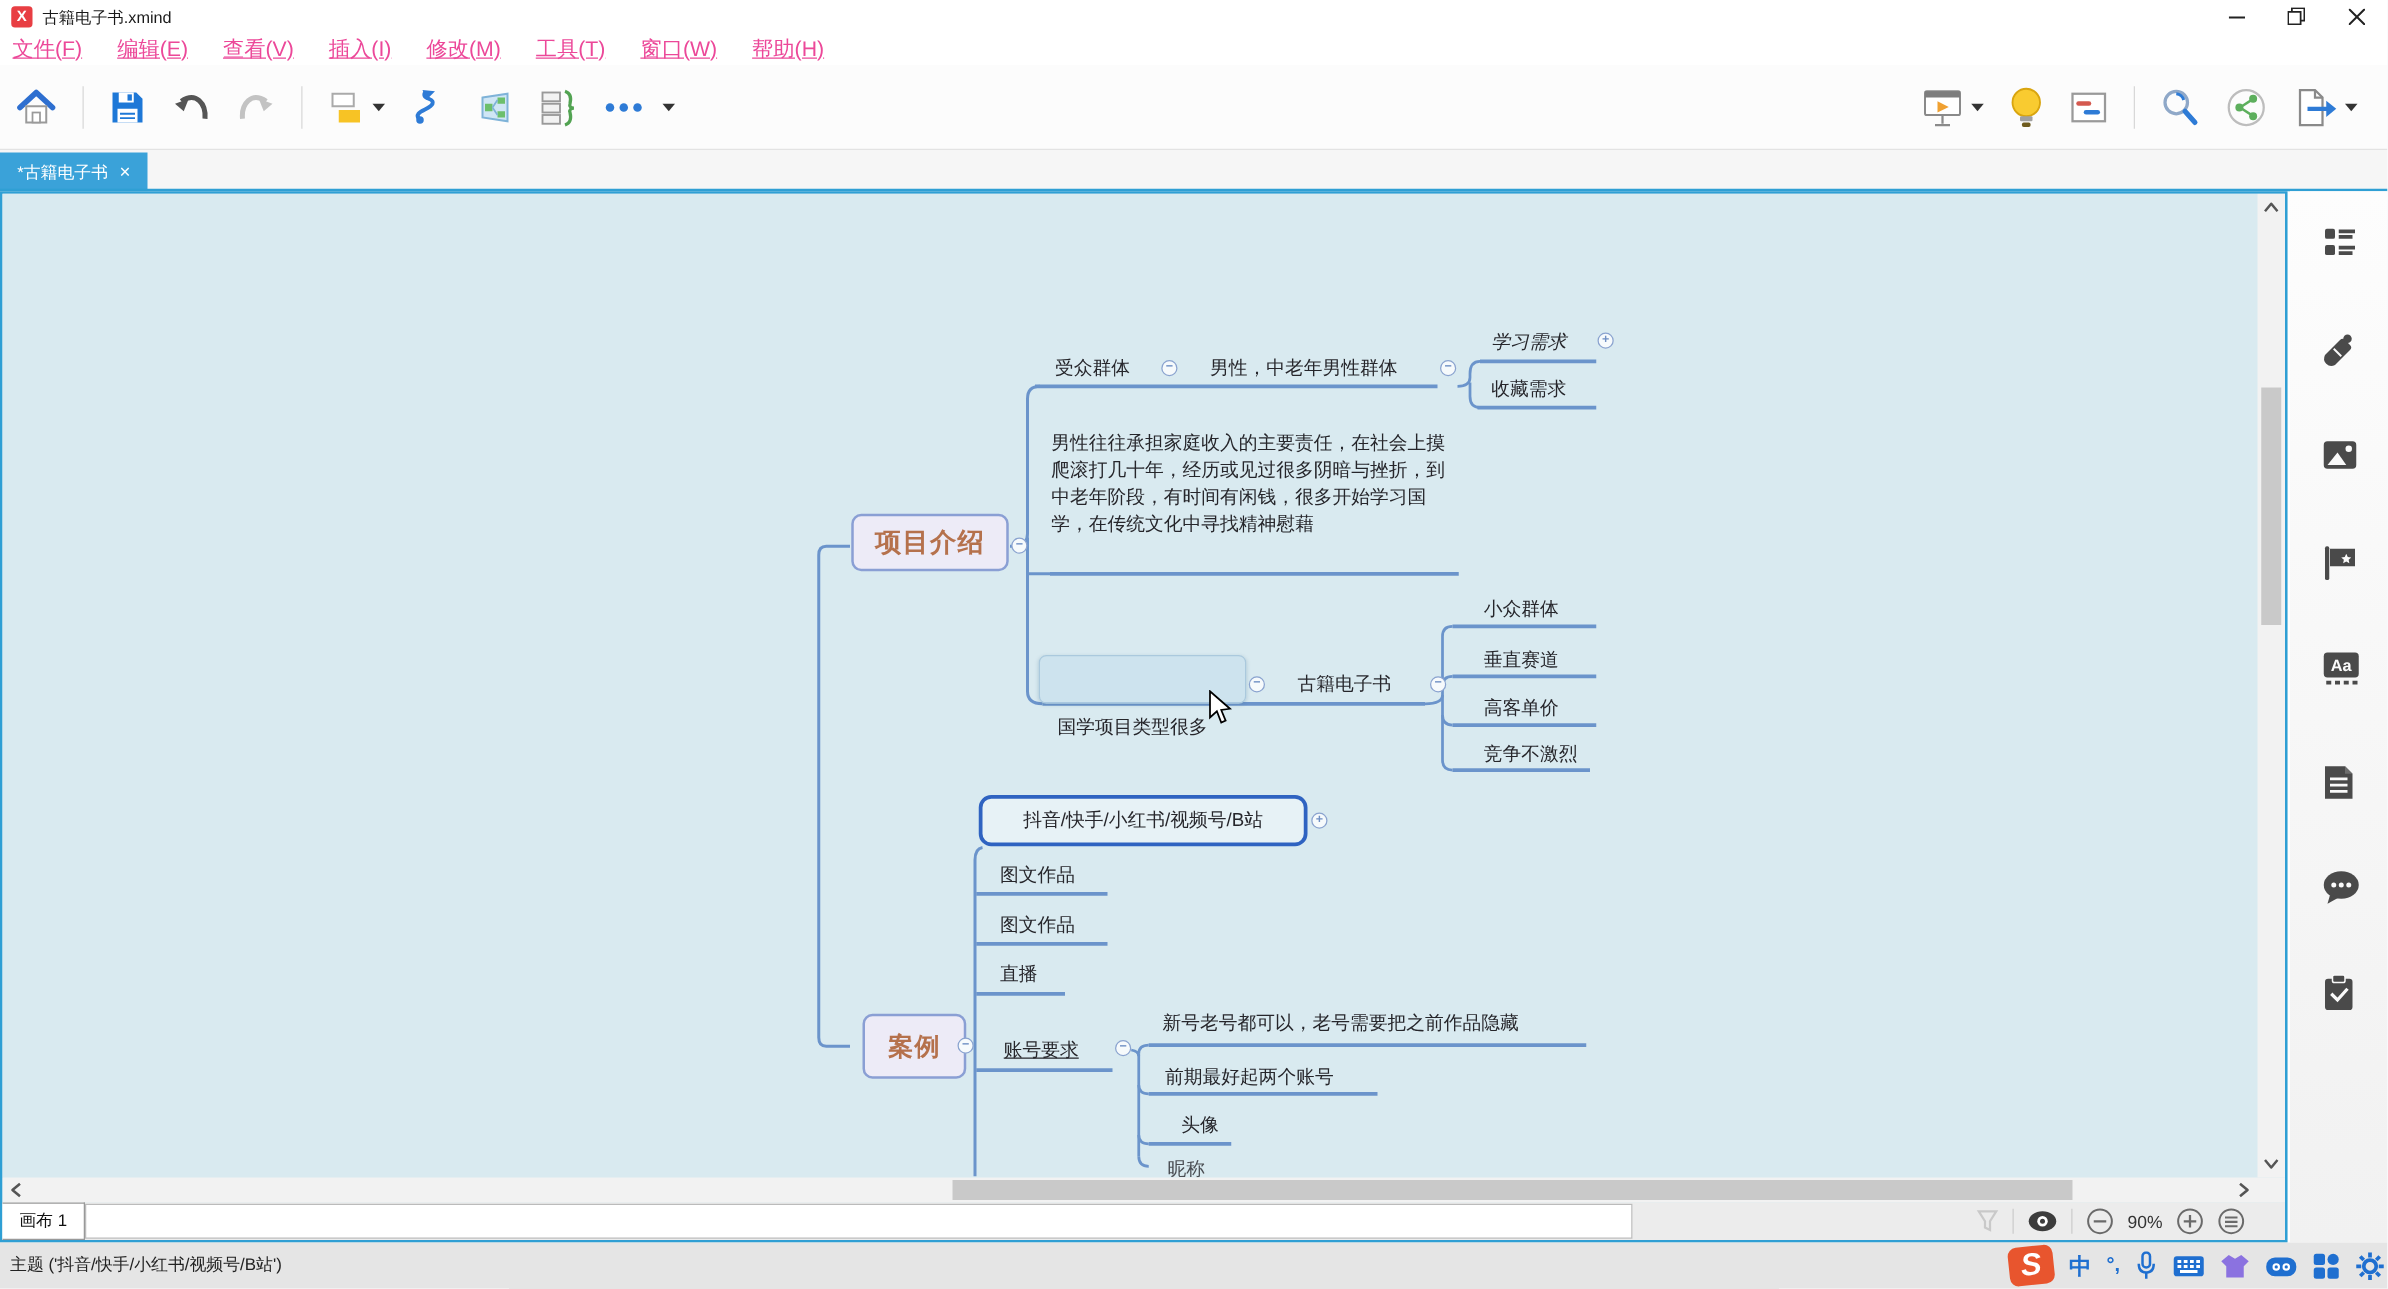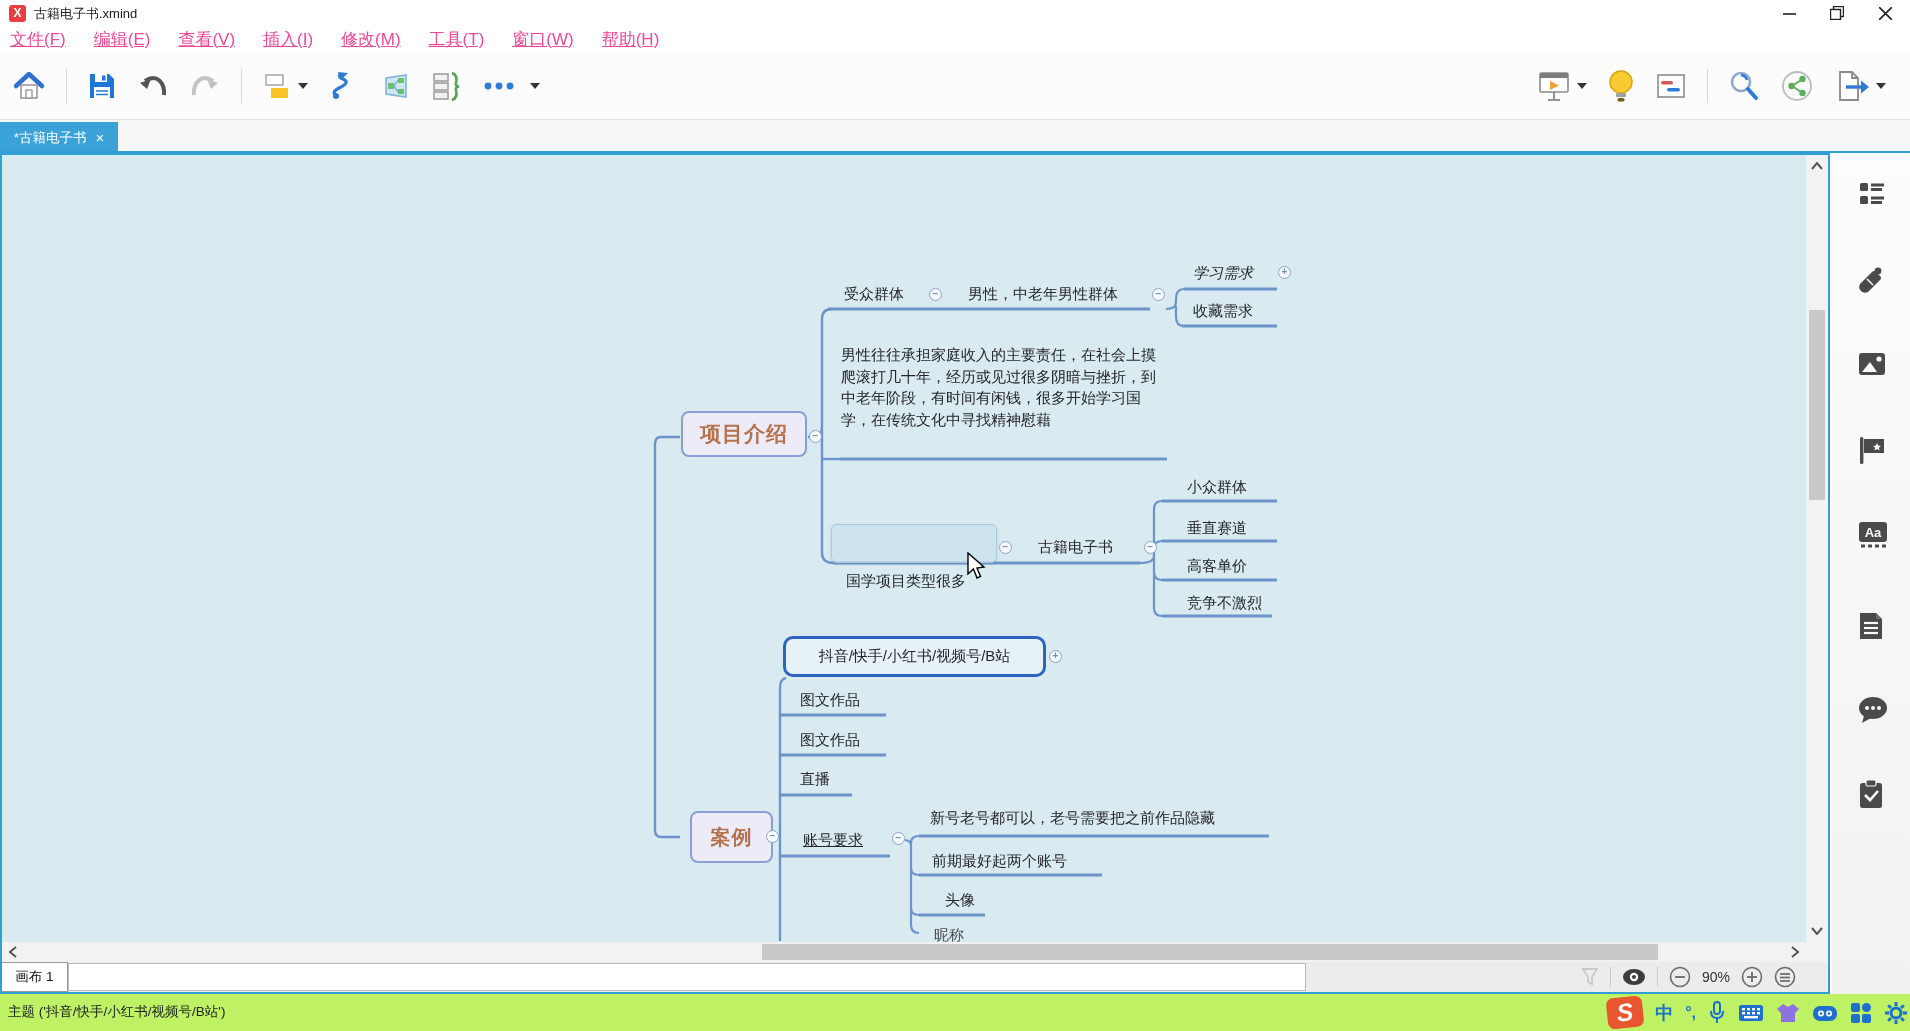--- a/index.html
+++ b/index.html
@@ -66,21 +66,21 @@
   
   #sheetrow { position:absolute; left:0; top:807px; width:1826px; height:30px; background:#ececec; }
   #sheet-tab { position:absolute; left:0; top:0; width:66px; height:30px; background:#fff; border:1px solid #999;
     border-left:none; display:flex; align-items:center; justify-content:center; font-size:13.5px; color:#111; }
   #sheet-strip { position:absolute; left:66px; top:1px; width:1238px; height:28px; background:#fff; border:1px solid #bbb; }
   #sheet-controls { position:absolute; right:32px; top:0; height:30px; display:flex; align-items:center; gap:11px; }
   #zoom-value { font-size:14px; color:#333; }
   .sc-sep { width:1px; height:20px; background:#ccc; }
 
   
-  #statusbar { position:absolute; left:0; top:994px; width:1910px; height:37px; background:#bef264; }
+  #statusbar { position:absolute; left:0; top:994px; width:1910px; height:37px; background:#e5e5e5; }
   #status-text { position:absolute; left:8px; top:9px; font-size:13.5px; color:#222; }
   #tray { position:absolute; right:2px; top:0; height:37px; display:flex; align-items:center; gap:12px; }
   #sogou-s { width:36px; height:31px; background:#e8552e; border-radius:7px; color:#fff; font-weight:700;
     font-size:25px; font-style:italic; text-align:center; line-height:30px; transform:rotate(-6deg); }
   .tray-txt { color:#1f6fd0; font-weight:700; }
 
   
   #sidebar { position:absolute; left:1832px; top:153px; width:78px; height:841px;
     background:linear-gradient(180deg,#fdfdfd,#f1f1f1); }
   .sb-icon { position:absolute; left:26px; }

